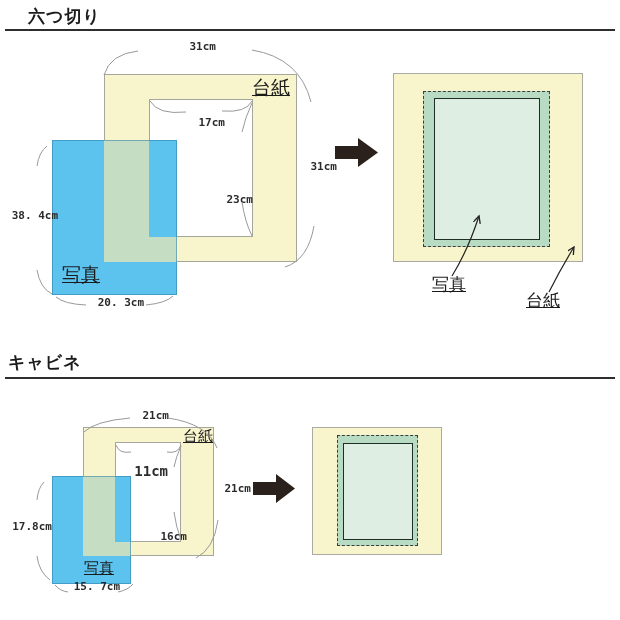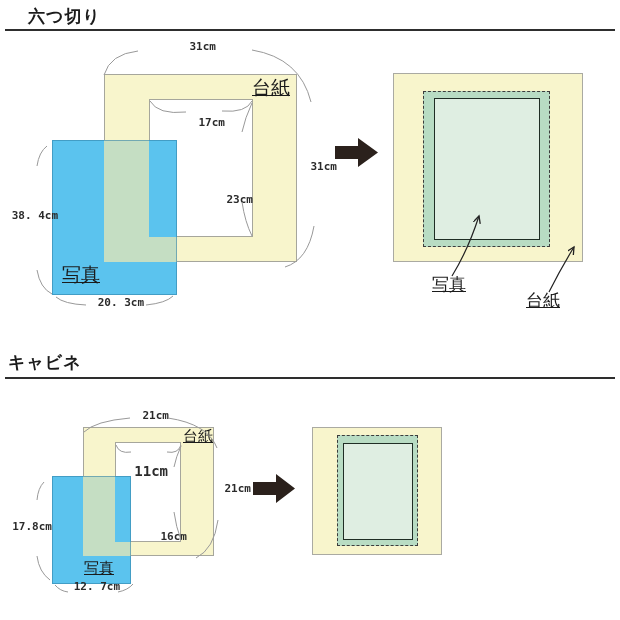--- a/index.html
+++ b/index.html
@@ -72,21 +72,21 @@
   <div class="rect overlap" style="left:115px;top:542px;width:16px;height:14px;"></div>
   <div class="rect photo-outline" style="left:52px;top:476px;width:79px;height:108px;"></div>
 
   <div class="dim" style="left:129px;top:410px;width:40px;">21cm</div>
   <div class="big-label lbl-15" style="left:183px;top:428px;">台紙</div>
   <div class="dim" style="left:130px;top:464px;width:38px;font-size:14px;">11cm</div>
   <div class="dim" style="left:149px;top:483px;width:38px;margin-top:48px;">16cm</div>
   <div class="dim" style="left:213px;top:483px;width:38px;">21cm</div>
   <div class="dim" style="left:4px;top:521px;width:48px;">17.8cm</div>
   <div class="big-label lbl-15" style="left:84px;top:560px;">写真</div>
-  <div class="dim" style="left:66px;top:581px;width:54px;">12. 7cm</div>
+  <div class="dim" style="left:66px;top:581px;width:54px;">15. 7cm</div>
 
   <div class="rect result-mat" style="left:312px;top:427px;width:130px;height:128px;"></div>
   <div class="rect result-photo" style="left:337px;top:435px;width:81px;height:111px;"></div>
   <div class="rect result-window" style="left:343px;top:443px;width:70px;height:97px;"></div>
 
   <svg class="overlay" width="620" height="620" viewBox="0 0 620 620">
     <defs>
       <marker id="ah" orient="auto" markerWidth="10" markerHeight="10" refX="6" refY="3">
         <path d="M0,0 L6,3 L0,6" fill="none" stroke="#222" stroke-width="1.1"></path>
       </marker>

